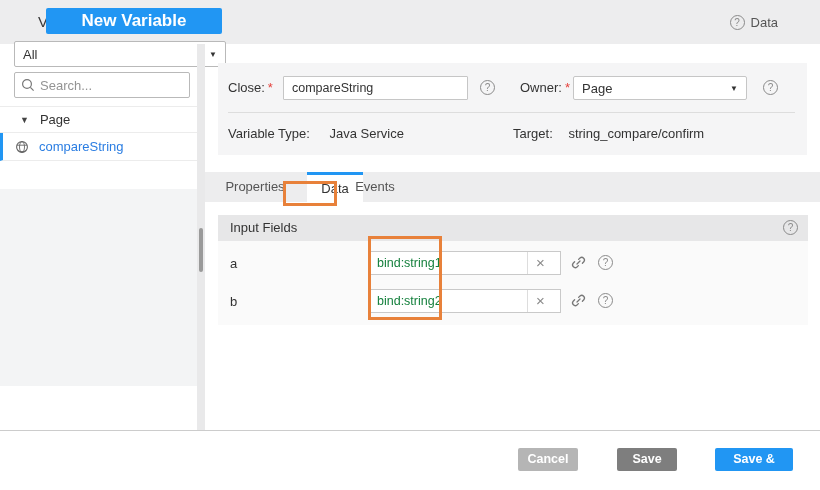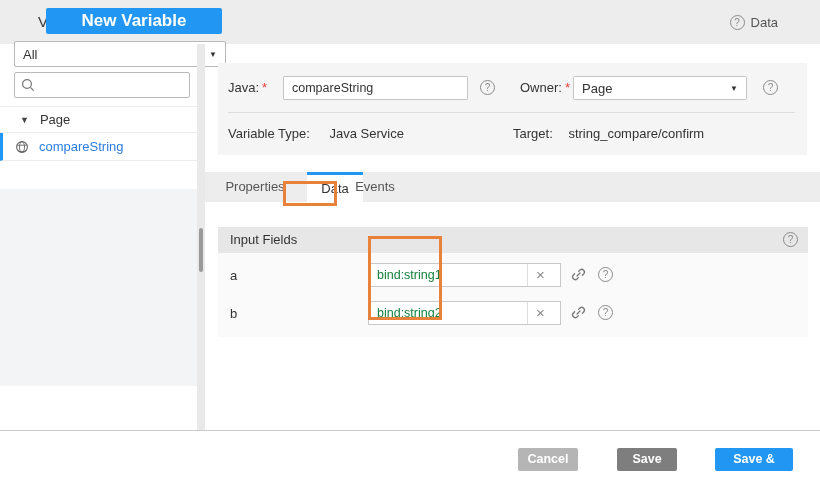--- a/index.html
+++ b/index.html
@@ -54,21 +54,21 @@
   .owner-select { left:355px; top:13px; width:174px; height:24px; border-color:#c6c6c6; }
   .form-div { left:10px; top:49px; width:567px; height:1px; background:#ddd; }
   .ro-row { height:26px; line-height:26px; font-size:13px; color:#333; }
 
   
   .tab-bar { left:205px; top:172px; width:615px; height:30px; background:#ededee; }
   .tab { position:absolute; top:0; height:30px; line-height:30px; font-size:13px; color:#555; text-align:center; cursor:pointer; }
   .tab.active { background:#fff; border-top:3px solid #2196f3; line-height:27px; color:#333; }
 
   
-  .if-panel { left:218px; top:215px; width:590px; height:110px; background:#fafafa;margin-top:12px; }
+  .if-panel { left:218px; top:215px; width:590px; height:110px; background:#fafafa; }
   .if-header { position:absolute; left:0; top:0; width:590px; height:26px; background:#e7e7e8; }
   .if-title { position:absolute; left:12px; top:0; height:26px; line-height:26px; font-size:13px; color:#333; }
   .if-help { position:absolute; right:10px; top:5px; }
   .field-label { position:absolute; left:12px; height:24px; line-height:24px; font-size:13px; color:#333; }
   .bind-input { position:absolute; left:150px; width:193px; height:24px; background:#fff; border:1px solid #c9c9c9; display:flex; align-items:center; }
   .bind-input input { border:none; outline:none; background:transparent; width:158px; padding:0 8px;
                       font-size:12.5px; color:#15803d; font-family:"Liberation Sans", sans-serif; }
   .clear-x { width:26px; height:22px; border-left:1px solid #ddd; color:#8a8a8a; font-size:15px;
              text-align:center; line-height:22px; cursor:pointer; }
   .link-icon { position:absolute; left:352px; width:18px; height:18px; cursor:pointer; }
@@ -105,20 +105,21 @@
   <span>All</span>
   <span class="caret">▼</span>
 </div>
 <div class="abs search-box">
   <span>
     <svg width="14" height="14" viewBox="0 0 14 14">
         <circle cx="6" cy="6" r="4.4" fill="none" stroke="#777" stroke-width="1.2"></circle>
         <line x1="9.4" y1="9.4" x2="12.6" y2="12.6" stroke="#777" stroke-width="1.2"></line>
       </svg>
   </span>
+  <input placeholder="Search..." style="">
 </div>
 <div class="abs tree">
   <div class="tree-row tree-group">
     <span class="gcaret">▼</span>
     <span class="glabel">Page</span>
   </div>
   <div class="tree-row tree-item selected">
     <span class="ticon">
       <svg width="14" height="14" viewBox="0 0 14 14">
           <circle cx="7" cy="7" r="5.4" fill="none" stroke="#666" stroke-width="1.1"></circle>
@@ -129,21 +130,21 @@
     </span>
     <span class="tlabel">compareString</span>
   </div>
 </div>
 <div class="abs sidebar-fill"></div>
 <div class="abs scroll-track"></div>
 <div class="abs scroll-thumb"></div>
 
 <div class="abs form-panel">
   <div class="abs flabel" style="left:10px; top:13px;">
-    <span>Java:</span><span class="req">*</span>
+    <span>Close:</span><span class="req">*</span>
   </div>
   <input class="abs txt-input name-input" value="compareString" style="">
   <span class="abs hcirc" style="left:262px; top:17px;">?</span>
   <div class="abs flabel" style="left:302px; top:13px;">
     <span>Owner:</span><span class="req">*</span>
   </div>
   <div class="abs selectbox owner-select">
     <span>Page</span>
     <span class="caret">▼</span>
   </div>

